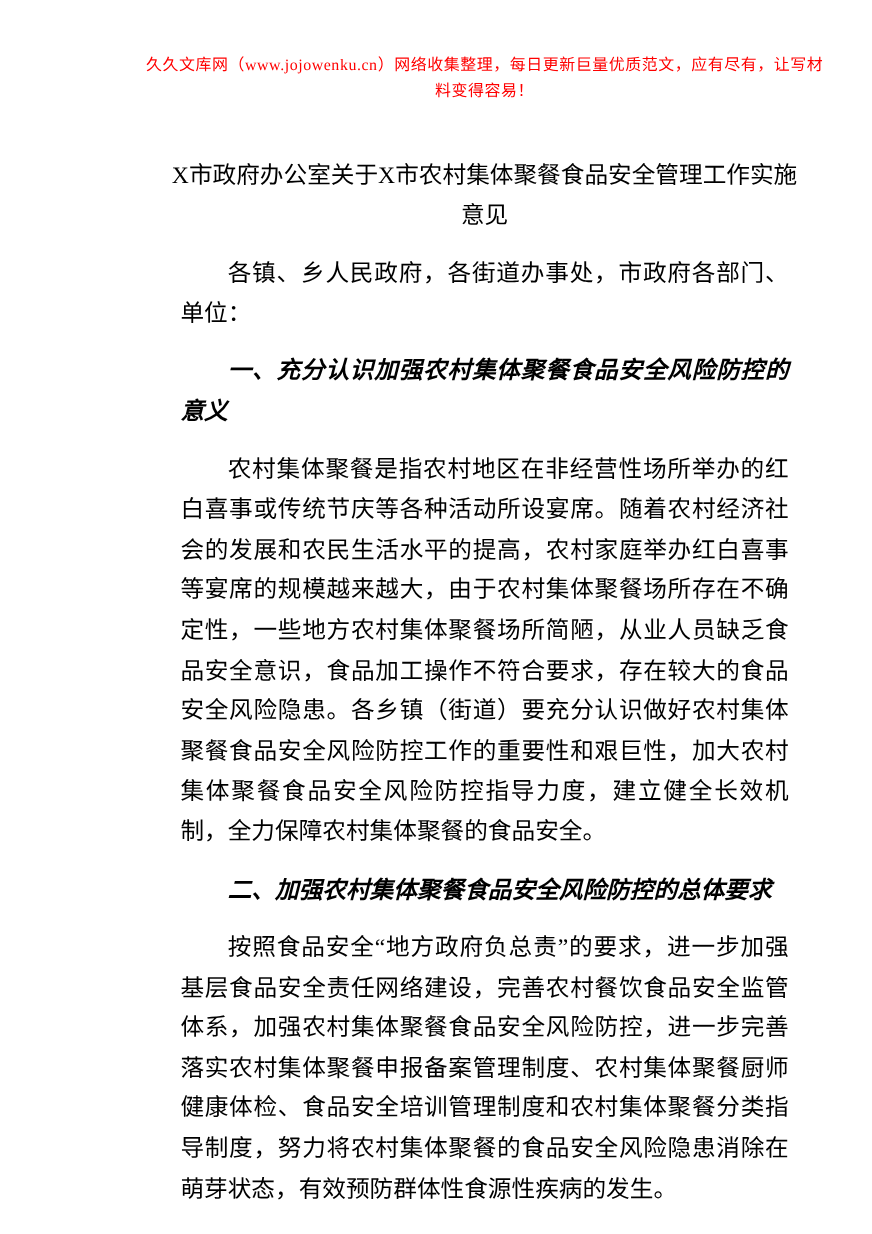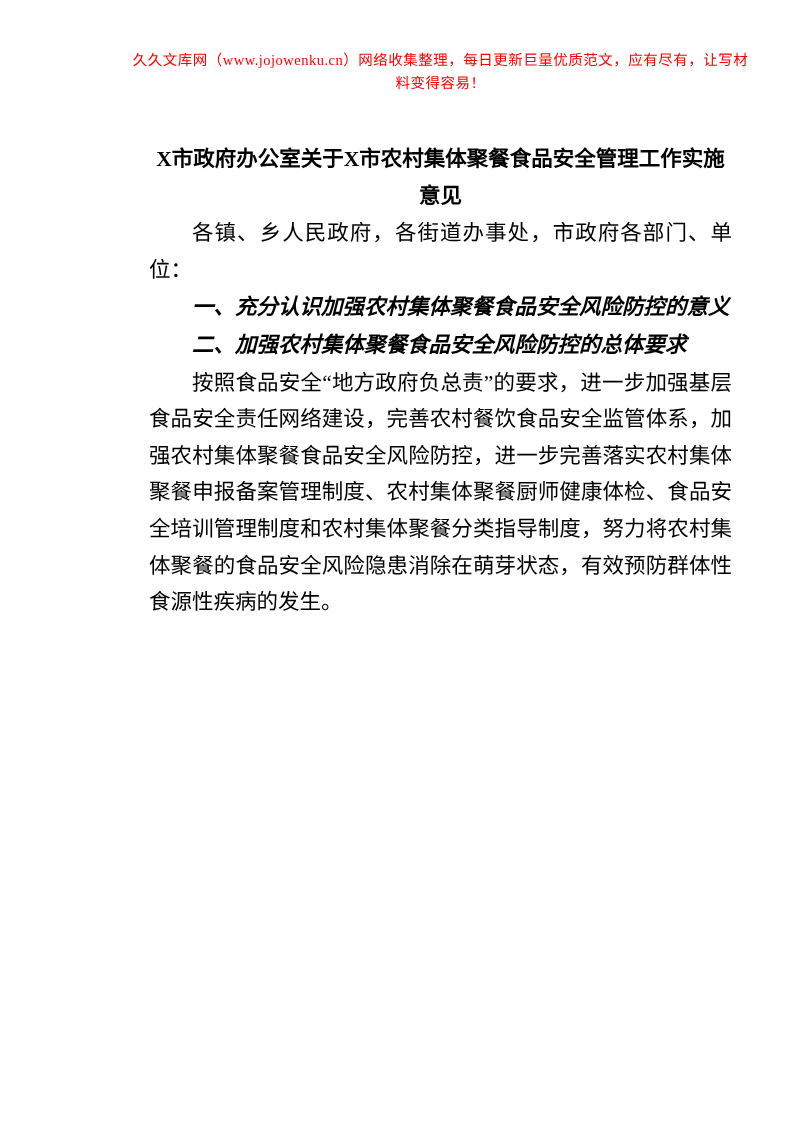--- a/index.html
+++ b/index.html
@@ -23,51 +23,52 @@
     padding-top: 49px;
     width: 628px;
     text-align: center;
     font-size: 14.5px;
     line-height: 23px;
     letter-spacing: 0.5px;
   }
   .doc-title {
     margin: 46px 104px 0 104px;
     text-align: center;
-    font-weight: bold;
+    font-weight: normal;
     font-size: 21.5px;
     line-height: 36.6px;
   }
   .doc-body {
     margin: 0 104px;
     width: 585px;
     font-size: 21.5px;
     line-height: 36.6px;
     text-align: justify;
     text-justify: inter-ideograph;
   }
   .doc-body p.para {
-    margin: 1px;
+    margin: 16px;
     padding: 0;
     text-indent: 2em;
   }
   .doc-body p.heading {
     font-weight: bold;
     font-style: italic;
   }
 </style>
 </head>
 <body>
 
 <div class="page" style="background: rgb(255, 255, 255); color: rgb(0, 0, 0);">
 
   <div class="doc-header" style="color: rgb(255, 0, 0);">久久文库网（www.jojowenku.cn）网络收集整理，每日更新巨量优质范文，应有尽有，让写材料变得容易！</div>
 
   <h1 class="doc-title">X市政府办公室关于X市农村集体聚餐食品安全管理工作实施意见</h1>
 
   <div class="doc-body">
       <p class="para salutation">各镇、乡人民政府，各街道办事处，市政府各部门、单位：</p>
       <p class="para heading">一、充分认识加强农村集体聚餐食品安全风险防控的意义</p>
+      <p class="para body">农村集体聚餐是指农村地区在非经营性场所举办的红白喜事或传统节庆等各种活动所设宴席。随着农村经济社会的发展和农民生活水平的提高，农村家庭举办红白喜事等宴席的规模越来越大，由于农村集体聚餐场所存在不确定性，一些地方农村集体聚餐场所简陋，从业人员缺乏食品安全意识，食品加工操作不符合要求，存在较大的食品安全风险隐患。各乡镇（街道）要充分认识做好农村集体聚餐食品安全风险防控工作的重要性和艰巨性，加大农村集体聚餐食品安全风险防控指导力度，建立健全长效机制，全力保障农村集体聚餐的食品安全。</p>
       <p class="para heading">二、加强农村集体聚餐食品安全风险防控的总体要求</p>
       <p class="para body">按照食品安全“地方政府负总责”的要求，进一步加强基层食品安全责任网络建设，完善农村餐饮食品安全监管体系，加强农村集体聚餐食品安全风险防控，进一步完善落实农村集体聚餐申报备案管理制度、农村集体聚餐厨师健康体检、食品安全培训管理制度和农村集体聚餐分类指导制度，努力将农村集体聚餐的食品安全风险隐患消除在萌芽状态，有效预防群体性食源性疾病的发生。</p>
     </div>
 
 </div>
 
 </body></html>

